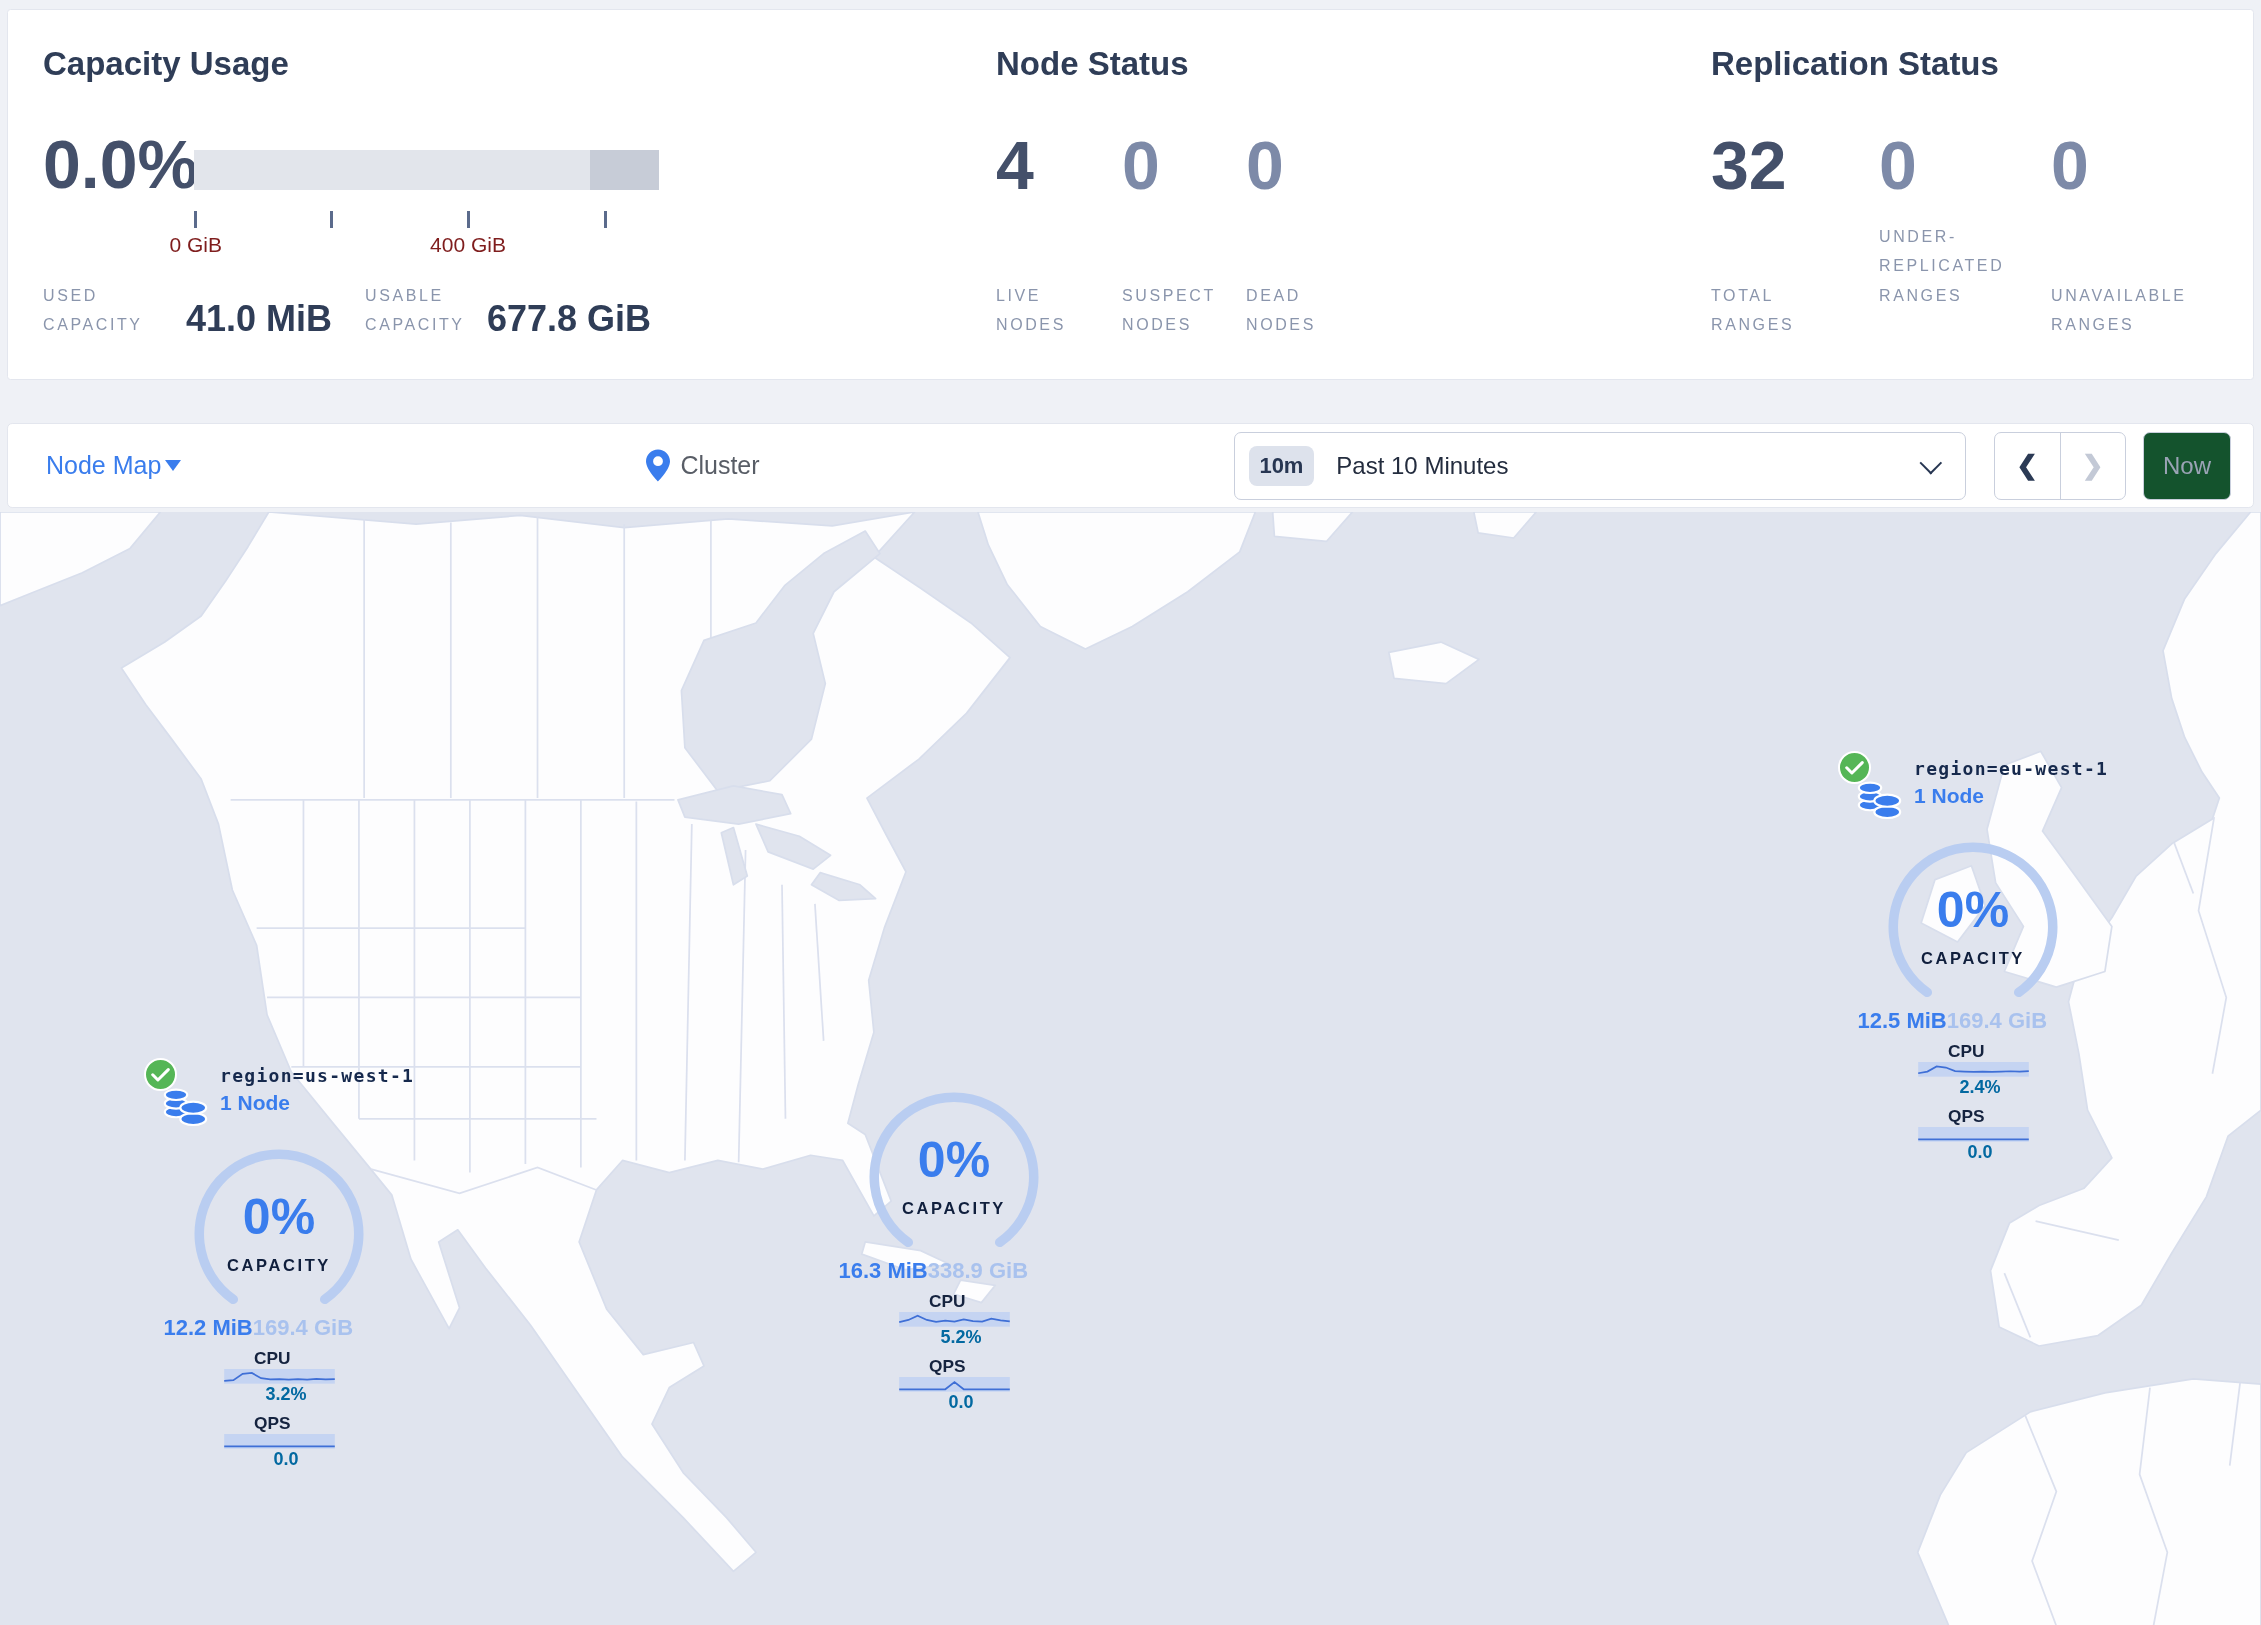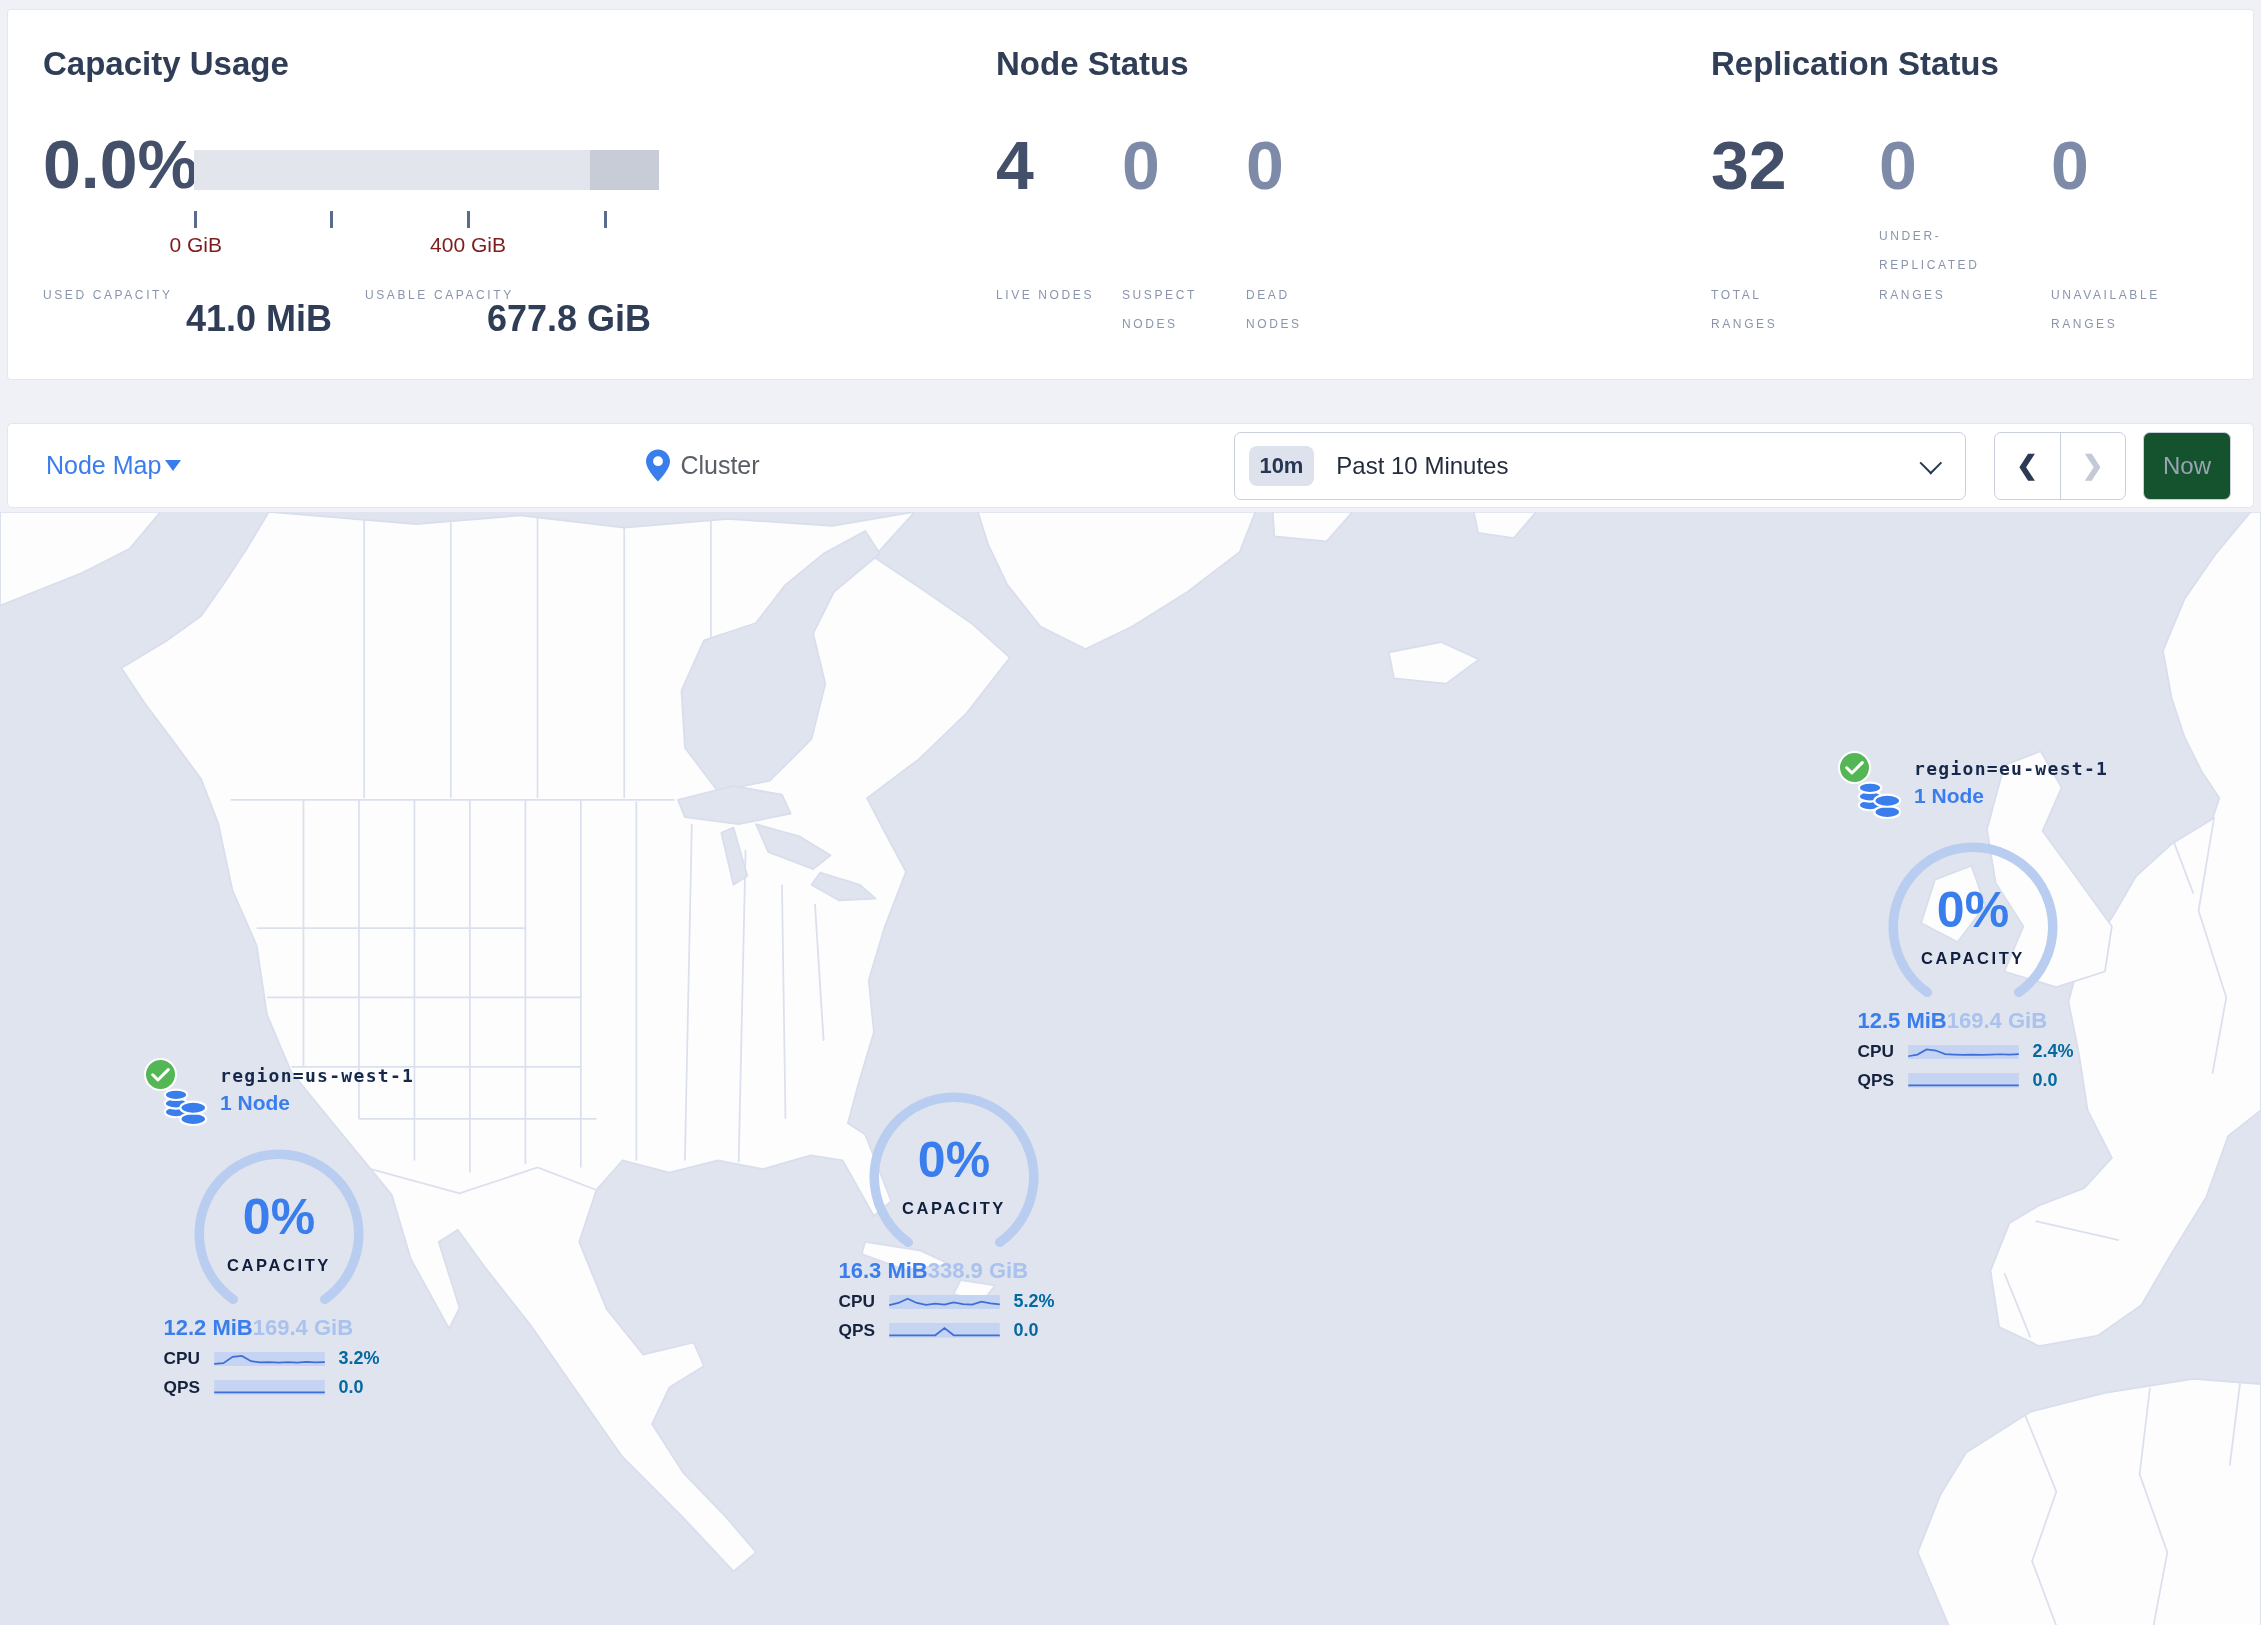--- a/index.html
+++ b/index.html
@@ -15,21 +15,21 @@
 
   
   .stats-card {
     position:absolute; left:7px; top:8.7px; right:7px; height:371px;
     background:#ffffff; border:0.9px solid #e3e6ee; border-radius:3.5px;
   }
   .section-title { font-size:33px; font-weight:bold; color:#2f3d57; }
   .big-num { font-size:68px; font-weight:bold; color:#44506a; line-height:1; }
   .big-num.dim { color:#7d8aa8; font-weight:600; }
   .stat-label {
-    font-size:12px; color:#8a95ac; letter-spacing:2.6px; line-height:29.5px;
+    font-size:16px; color:#8a95ac; letter-spacing:2.6px; line-height:29.5px;
     text-transform:uppercase;
   }
   .stat-value { font-size:36px; font-weight:bold; color:#2f3d57; }
 
   .cap-bar { position:absolute; left:186px; top:140px; width:465px; height:40px; background:#e2e5eb; }
   .cap-bar-dark { position:absolute; right:0; top:0; width:69px; height:40px; background:#c7ccd7; }
   .cap-ticks { position:absolute; left:186px; top:201px; width:466px; height:19px; }
   .cap-tick { position:absolute; top:0; width:2.6px; height:17.3px; background:#5b6b8c; }
   .cap-tick-label {
     position:absolute; top:22.5px; transform:translateX(-50%);
@@ -115,21 +115,21 @@
     position:absolute; left:0; top:113px; width:182px; text-align:center;
     font-size:16.5px; font-weight:bold; color:#101f3d; letter-spacing:2.6px;
   }
   .rc-values {
     width:231px; margin:1.7px auto 0; display:flex; 
     font-size:22px; font-weight:600;
   }
   .rc-used { color:#3a7ded; }
   .rc-usable { color:#a9c2ee; }
   .rc-metric {
-    width:231px; margin:7.8px auto 0; display:flex; align-items:center;
+    width:231px; margin:7.8px auto 0; display:flex; align-items:center;flex-direction:column;
   }
   .rc-metric-label { width:50px; font-size:17.3px; font-weight:bold; color:#15233f; }
   .spark { width:111px; height:14.7px; display:block; }
   .rc-metric-value { margin-left:14px; font-size:18px; font-weight:bold; color:#0369a1;text-align:right; }
 </style>
 </head>
 <body>
 
 <div class="stats-card">
 

